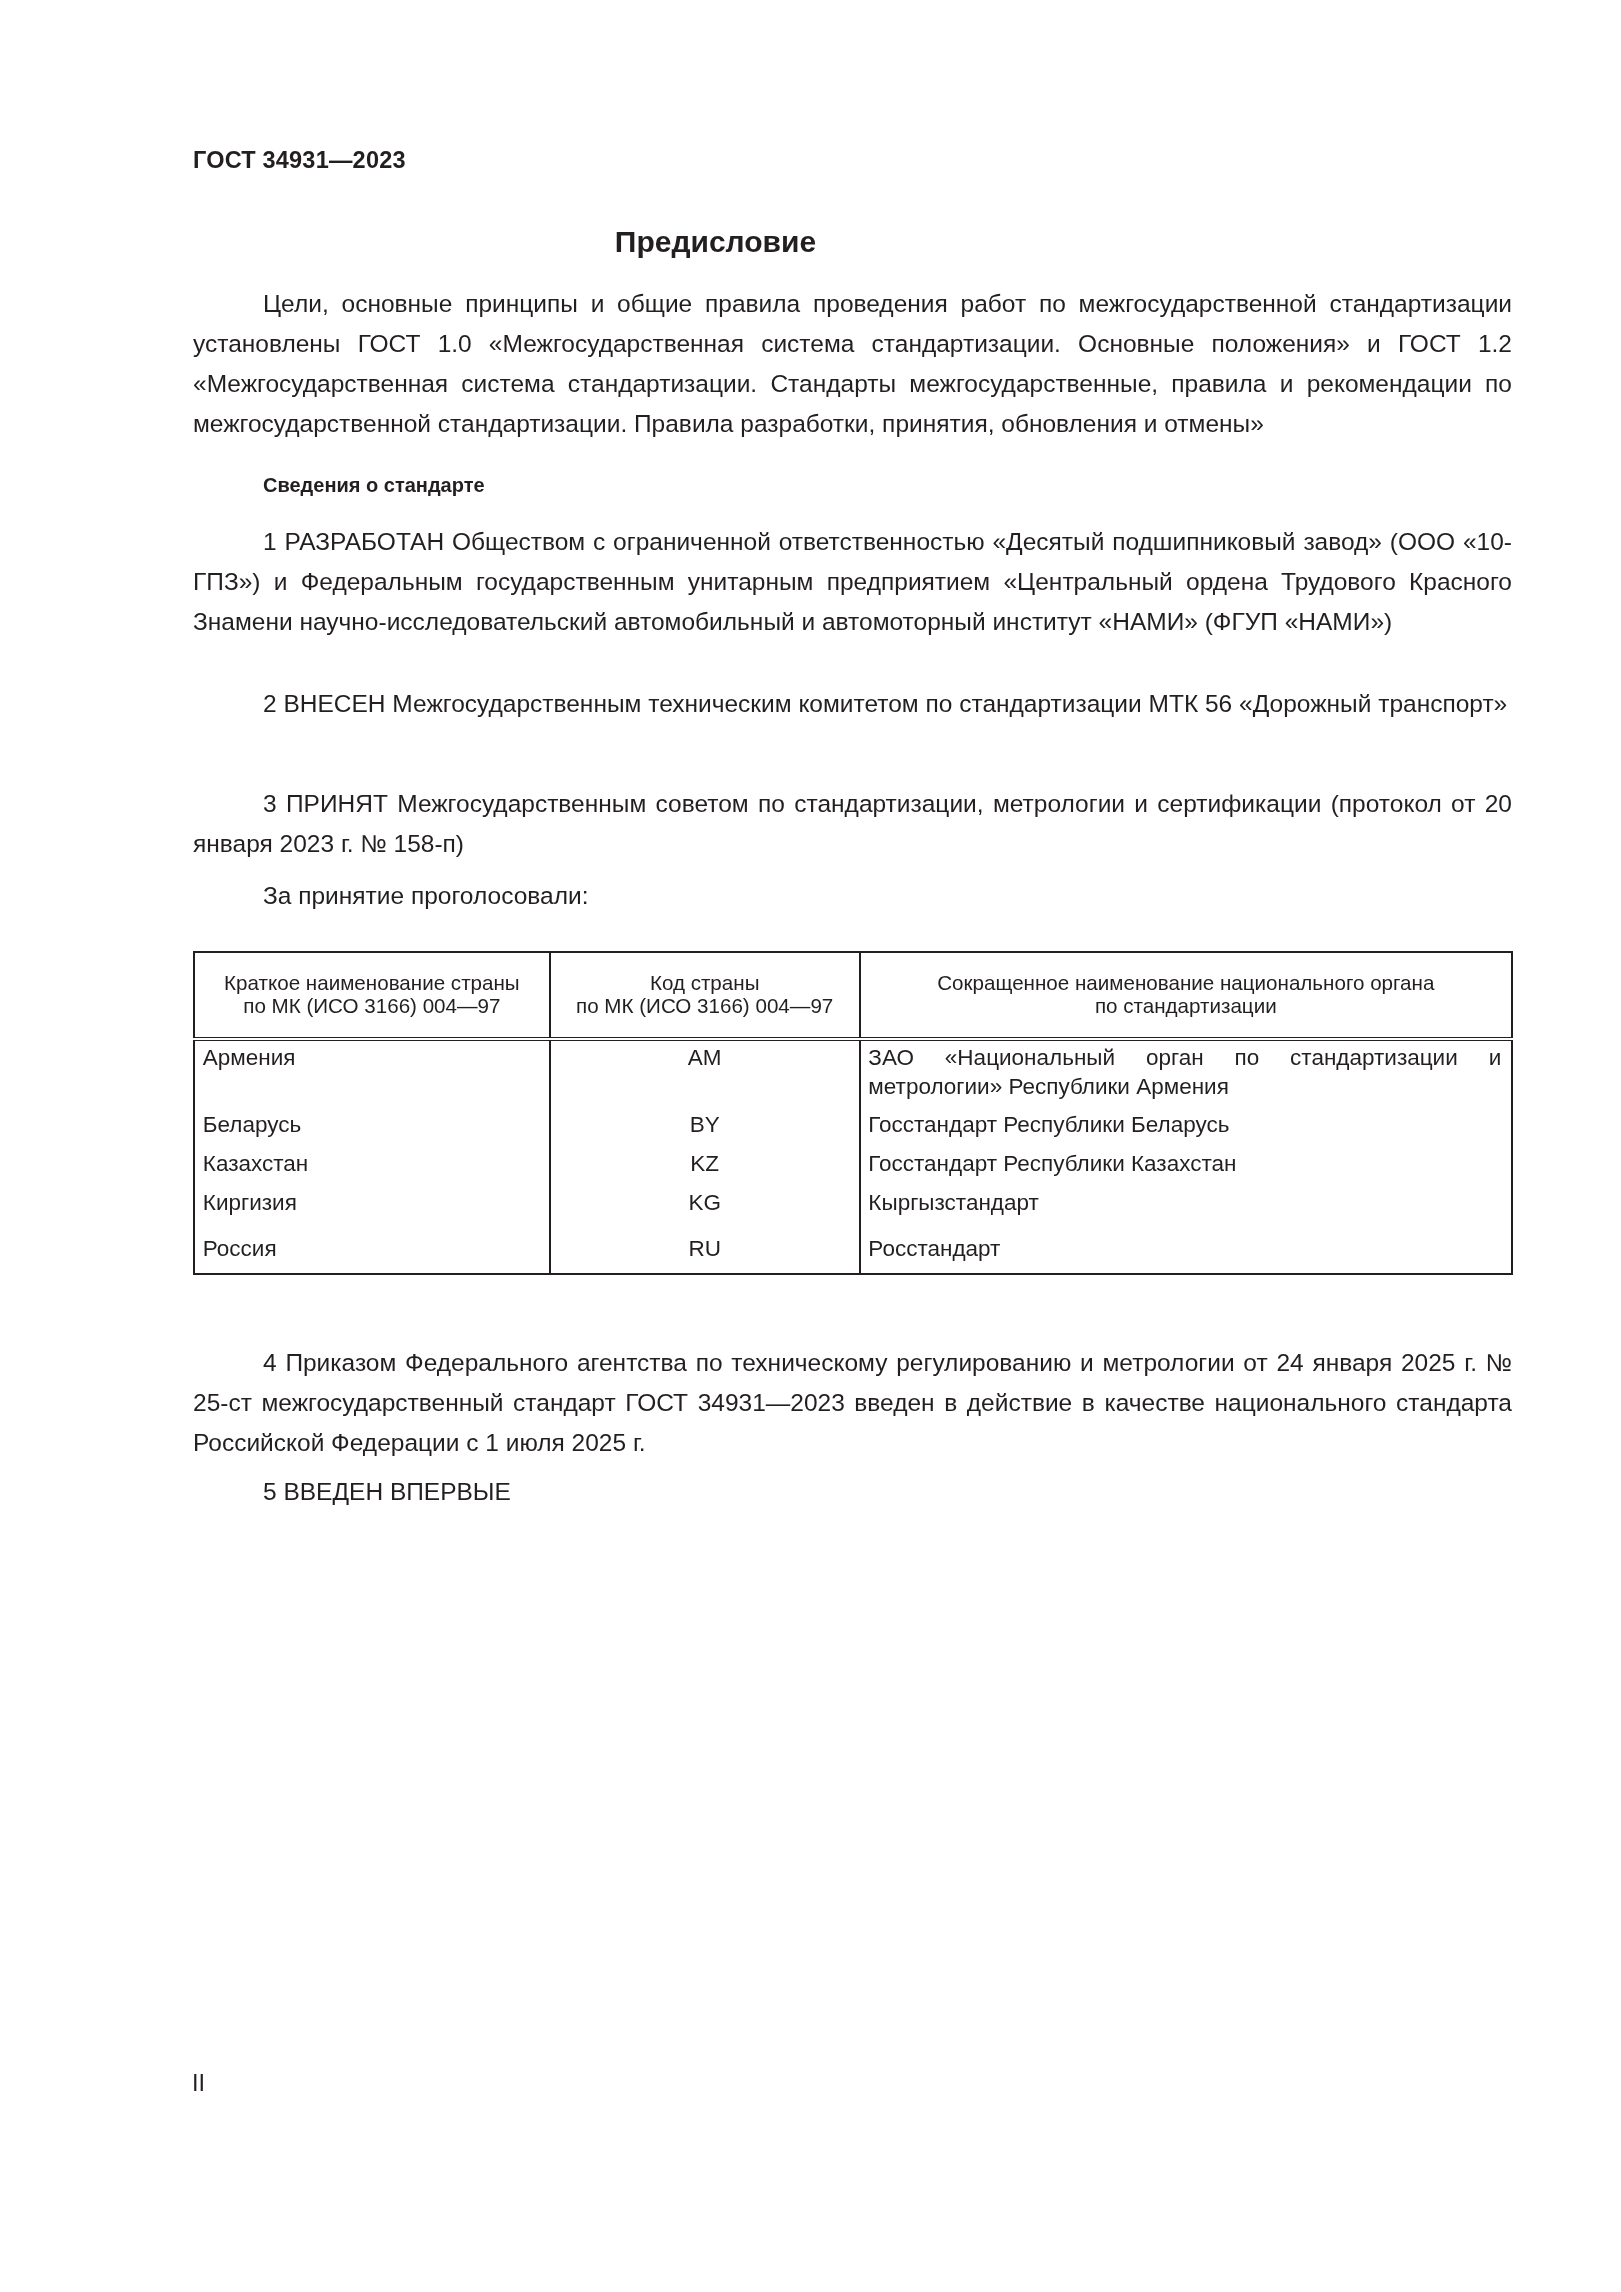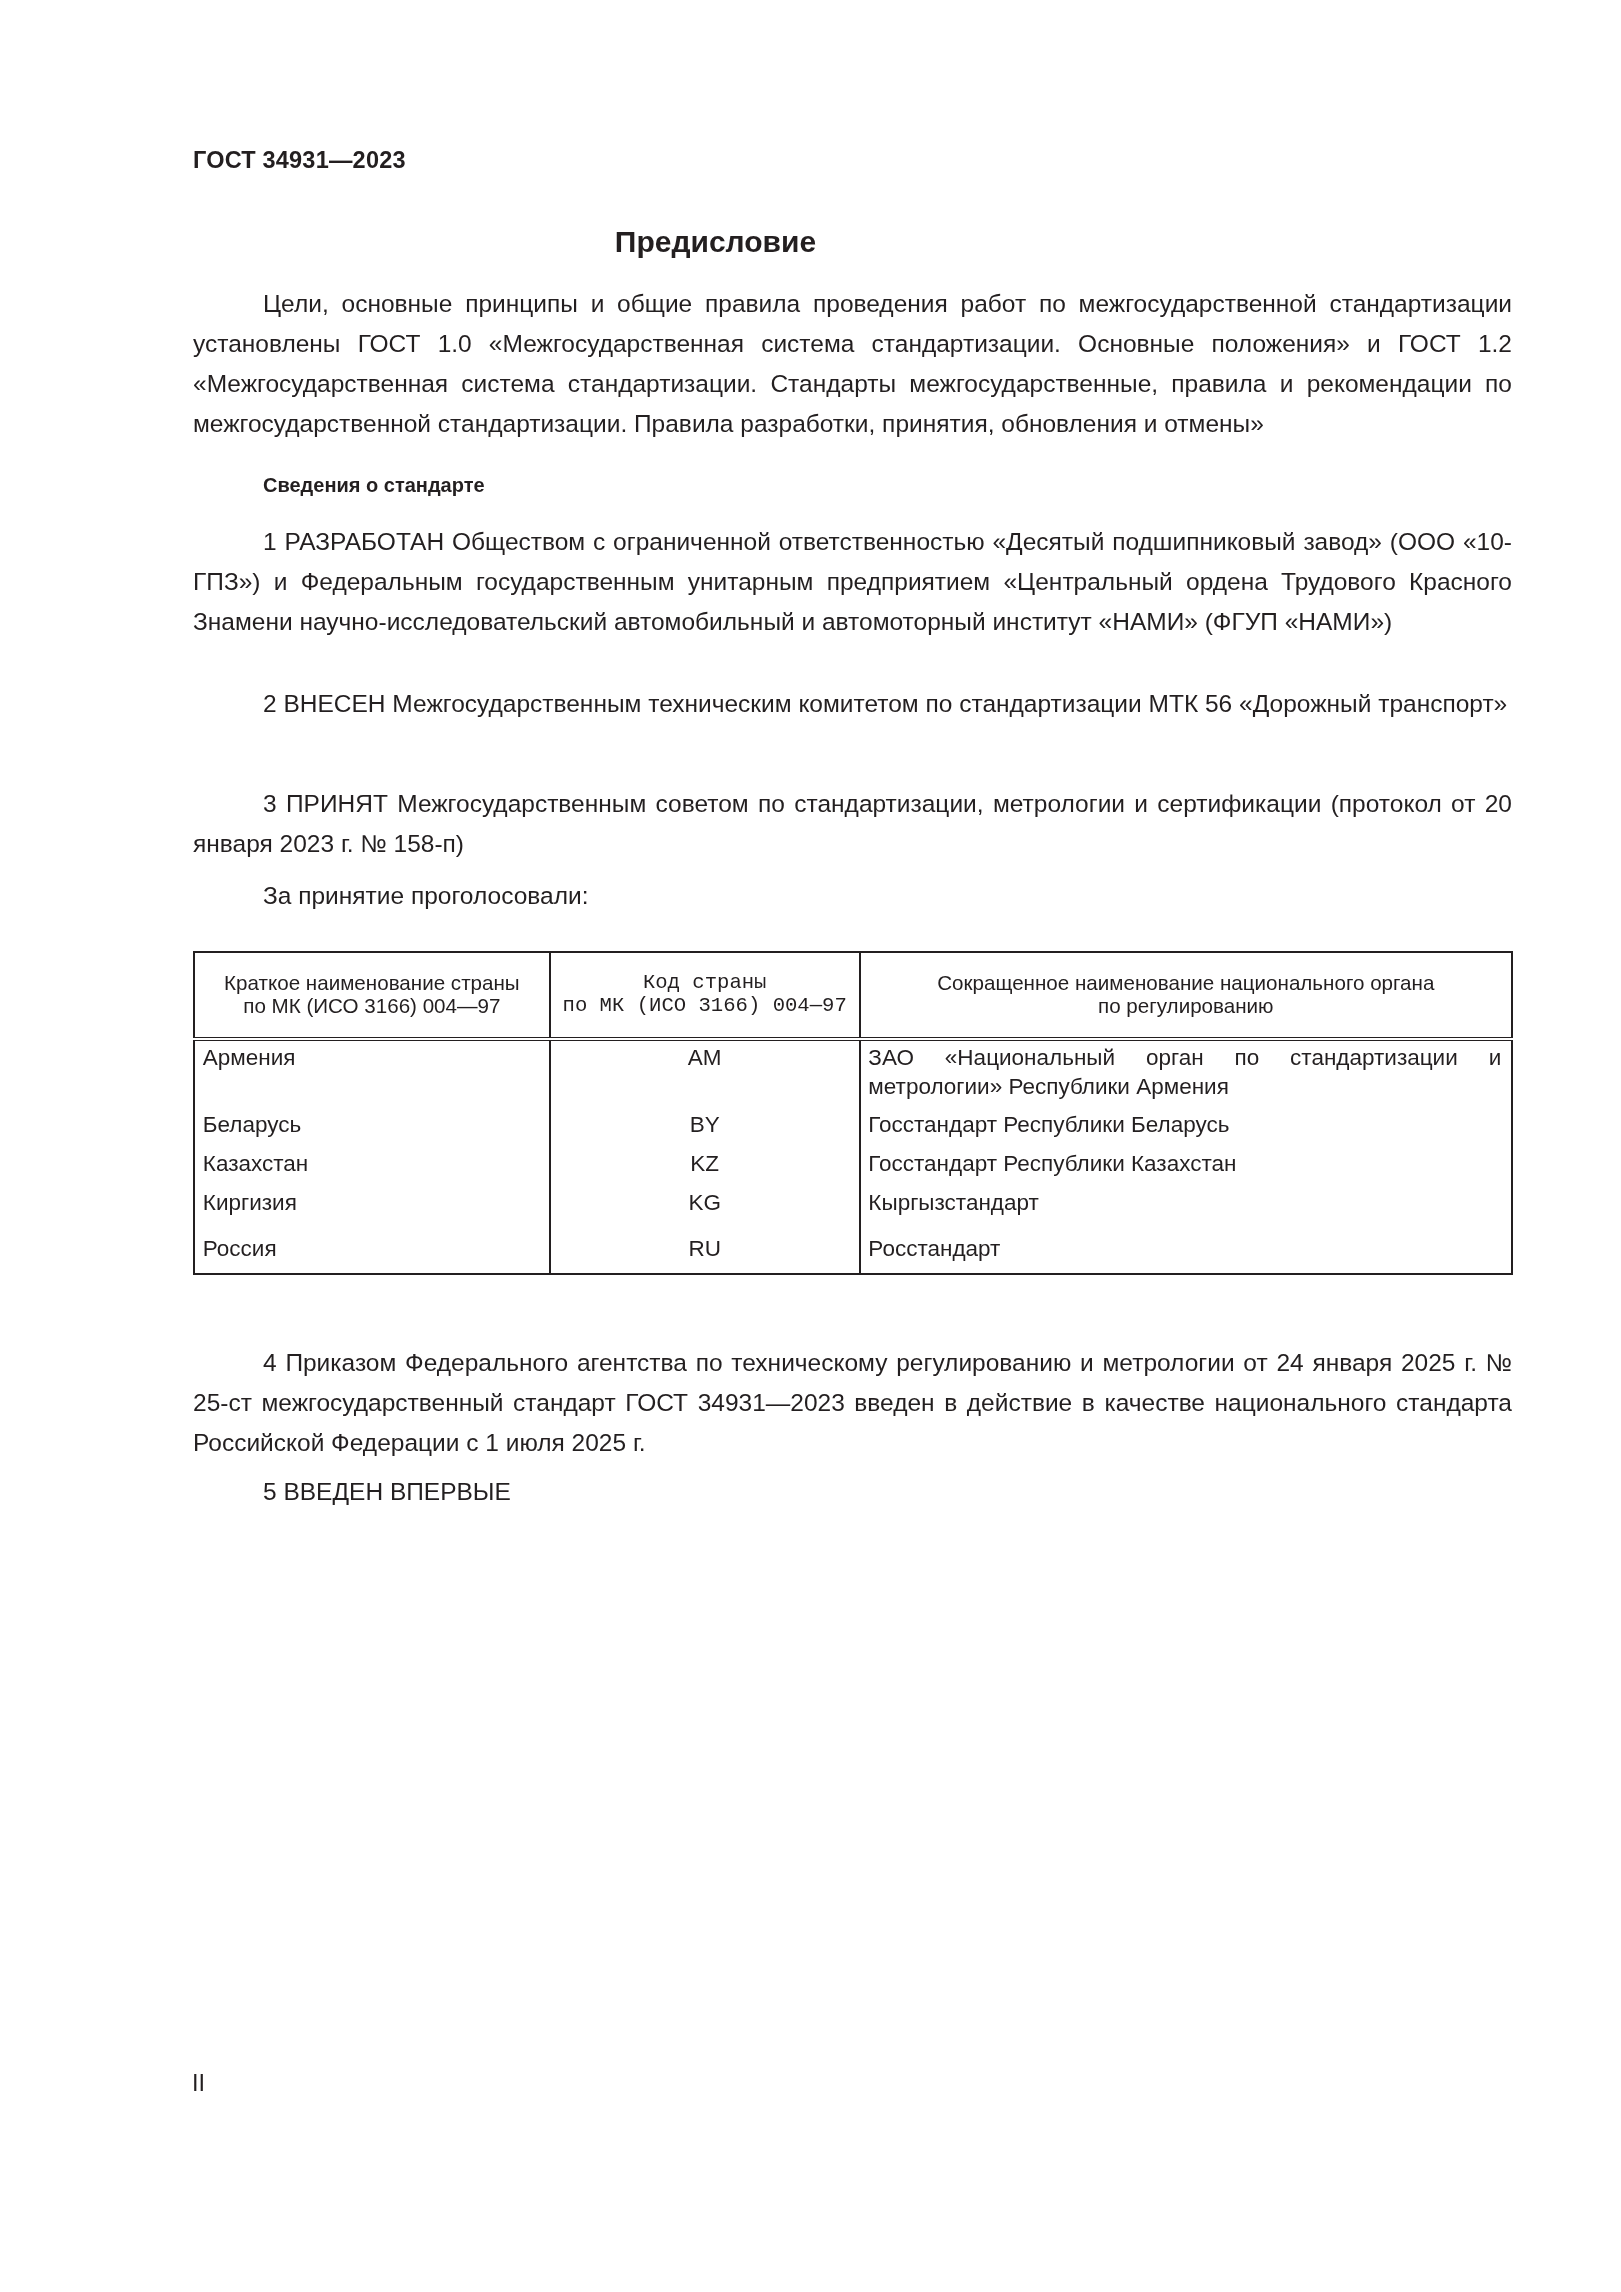--- a/index.html
+++ b/index.html
@@ -11,21 +11,21 @@
   .block { position: absolute; left: 193px; width: 1319px; font-size: 24.5px; line-height: 40px; text-align: justify; }
   .p { margin: 0; text-indent: 70px; }
   .subhead { position: absolute; left: 263px; top: 474px; font-size: 20px; font-weight: bold; }
   .vote { position: absolute; left: 263px; top: 882px; font-size: 24.5px; }
   table.t { position: absolute; left: 193px; top: 951px; width: 1320px; border-collapse: collapse; border: 2.9px solid #231f20; font-size: 22.5px; }
   .t th { font-weight: normal; font-size: 20.6px; line-height: 23.5px; padding: 17.6px 5.9px 19.6px 5.9px; text-align: center; border-left: 2px solid #231f20; border-right: 2px solid #231f20; color: #231f20; vertical-align: top; }
   .t thead tr { border-bottom: 4.9px double #231f20; }
   .t td { border-left: 2px solid #231f20; border-right: 2px solid #231f20; padding: 0 7.8px; vertical-align: top; line-height: 29px; }
   .t td.c { text-align: center; }
   .t td.n { text-align: justify; padding-right: 9.8px; }
-  .t .c1 { width: 342px; } .t .c2 { width: 296px; font-family: Liberation Mono, monospace; }
+  .t .c1 { width: 342px; } .t .c2 { width: 296px; }
   .page-num { position: absolute; left: 192px; top: 2070px; font-size: 23.5px; }
 </style>
 </head>
 <body>
 
 <div class="page">
 
   <div class="doc-id">ГОСТ 34931—2023</div>
 
   <div class="title">Предисловие</div>
@@ -56,21 +56,21 @@
         <th class="c1">
           <div>Краткое наименование страны</div>
           <div>по МК (ИСО 3166) 004—97</div>
         </th>
         <th class="c2">
           <div>Код страны</div>
           <div>по  МК (ИСО 3166) 004—97</div>
         </th>
         <th>
           <div>Сокращенное наименование национального органа</div>
-          <div>по  регулированию</div>
+          <div>по  стандартизации</div>
         </th>
       </tr>
     </thead>
     <tbody>
       <tr>
         <td style="padding-top:2px;height:67px;">Армения</td>
         <td class="c" style="padding-top:2px;">AM</td>
         <td class="n" style="padding-top:2px;">ЗАО «Национальный орган по стандартизации и метрологии» Республики Армения</td>
       </tr>
       <tr>

